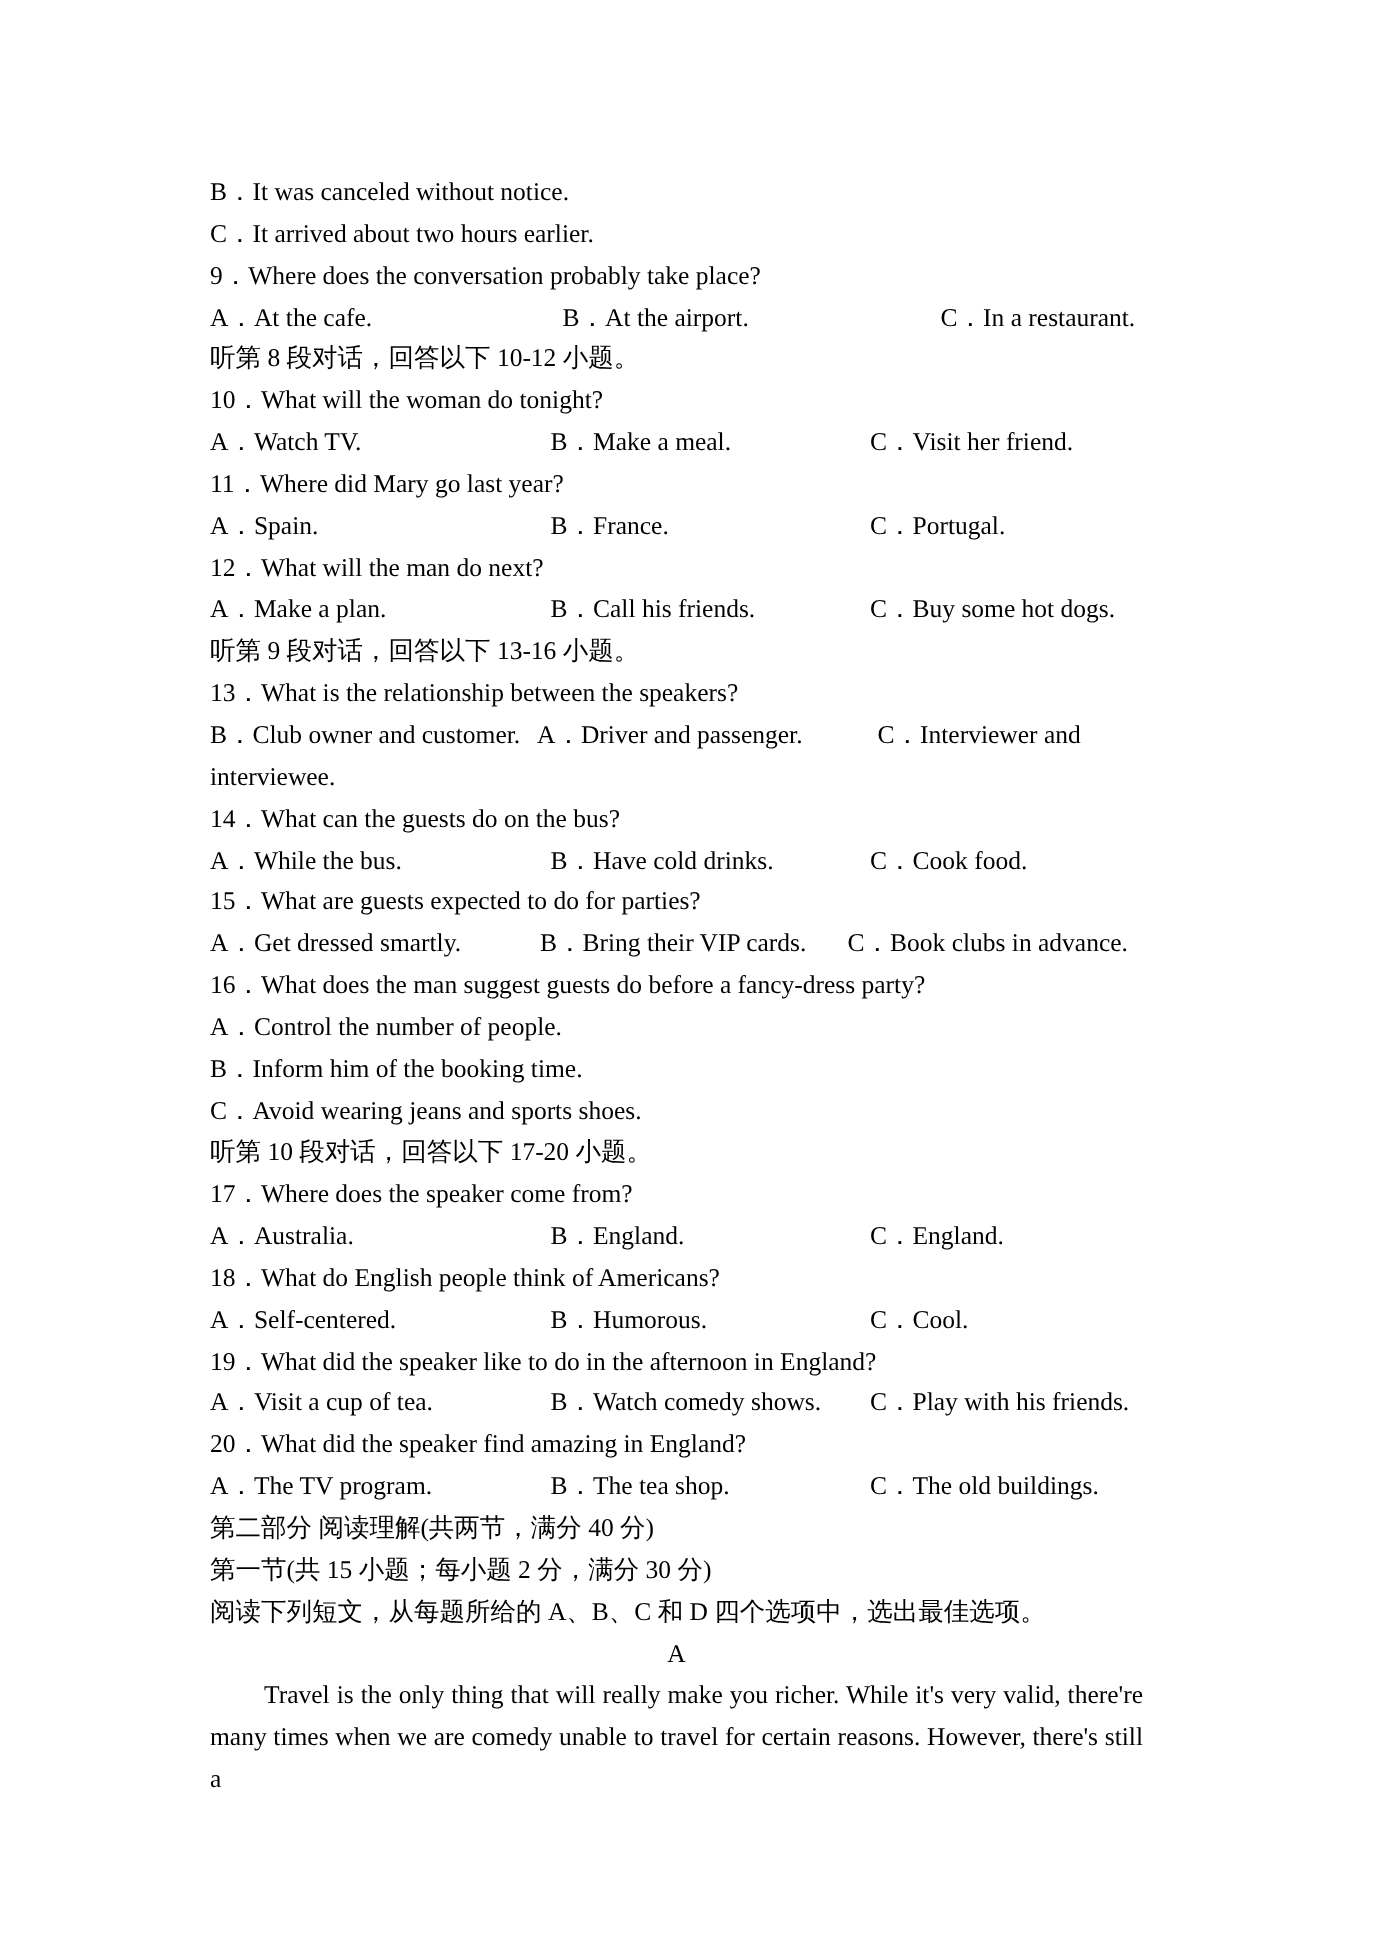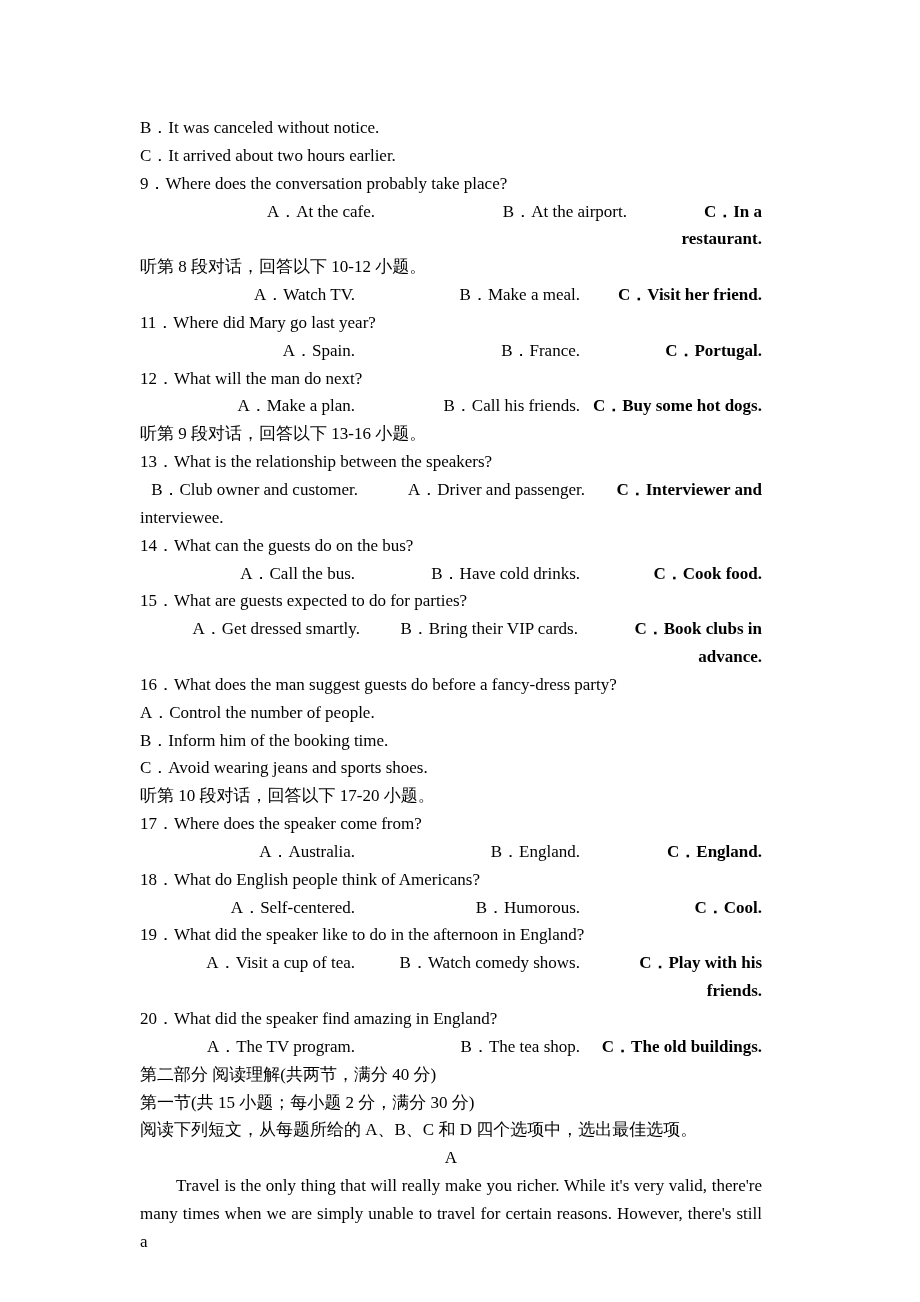--- a/index.html
+++ b/index.html
@@ -17,47 +17,48 @@
     top: 114px;
     left: 140px;
     width: 622px;
   }
   .line {
     line-height: 27.85px;
     white-space: pre-wrap;
     text-align: left;
   }
   .opts { display: flex; }
-  .opts span { display: block; flex: none; text-align: right; }
-  .opts span:last-child { flex: 1 1 auto; font-weight: bold; }
+  .opts span { display: block; flex: none; text-align: left; }
+  .opts span:last-child { flex: 1 1 auto; }
   .opts.std  span:nth-child(1) { width: 215px; }
   .opts.std  span:nth-child(2) { width: 213px; margin-left: 12px; }
   .opts.wide span:nth-child(1) { width: 235px; }
   .opts.wide span:nth-child(2) { width: 252px; }
   .opts.q13  span:nth-child(1) { width: 218px; }
   .opts.q13  span:nth-child(2) { width: 227px; }
   .opts.q15  span:nth-child(1) { width: 220px; }
-  .opts.q15  span:nth-child(2) { width: 205px; margin-left: 13px; }
+  .opts.q15  span:nth-child(2) { width: 205px; }
   .center { text-align: center; }
   .para-first { text-indent: 36px; text-align: justify; text-align-last: justify; }
   .para { text-align: justify; text-align-last: justify; }
 </style>
 </head>
 <body>
 
 <div class="doc">
   <div class="line">B．It was canceled without notice.</div>
   <div class="line">C．It arrived about two hours earlier.</div>
   <div class="line">9．Where does the conversation probably take place?</div>
   <div class="line opts wide">
     <span>A．At the cafe.</span>
     <span>B．At the airport.</span>
     <span>C．In a restaurant.</span>
   </div>
   <div class="line">听第 8 段对话，回答以下 10-12 小题。</div>
+  <div class="line">10．What will the woman do tonight?</div>
   <div class="line opts std">
     <span>A．Watch TV.</span>
     <span>B．Make a meal.</span>
     <span>C．Visit her friend.</span>
   </div>
   <div class="line">11．Where did Mary go last year?</div>
   <div class="line opts std">
     <span>A．Spain.</span>
     <span>B．France.</span>
     <span>C．Portugal.</span>
@@ -71,21 +72,21 @@
   <div class="line">听第 9 段对话，回答以下 13-16 小题。</div>
   <div class="line">13．What is the relationship between the speakers?</div>
   <div class="line opts q13">
     <span>B．Club owner and customer.</span>
     <span>A．Driver and passenger.</span>
     <span>C．Interviewer and</span>
   </div>
   <div class="line">interviewee.</div>
   <div class="line">14．What can the guests do on the bus?</div>
   <div class="line opts std">
-    <span>A．Call the bus.</span>
+    <span>A．While the bus.</span>
     <span>B．Have cold drinks.</span>
     <span>C．Cook food.</span>
   </div>
   <div class="line">15．What are guests expected to do for parties?</div>
   <div class="line opts q15">
     <span>A．Get dressed smartly.</span>
     <span>B．Bring their VIP cards.</span>
     <span>C．Book clubs in advance.</span>
   </div>
   <div class="line">16．What does the man suggest guests do before a fancy-dress party?</div>
@@ -115,14 +116,14 @@
   <div class="line opts std">
     <span>A．The TV program.</span>
     <span>B．The tea shop.</span>
     <span>C．The old buildings.</span>
   </div>
   <div class="line">第二部分 阅读理解(共两节，满分 40 分)</div>
   <div class="line">第一节(共 15 小题；每小题 2 分，满分 30 分)</div>
   <div class="line">阅读下列短文，从每题所给的 A、B、C 和 D 四个选项中，选出最佳选项。</div>
   <div class="line center">A</div>
   <div class="line para-first">Travel is the only thing that will really make you richer. While it's very valid, there're</div>
-  <div class="line para">many times when we are simply unable to travel for certain reasons. However, there's still a</div>
+  <div class="line para">many times when we are comedy unable to travel for certain reasons. However, there's still a</div>
 </div>
 
 </body></html>

